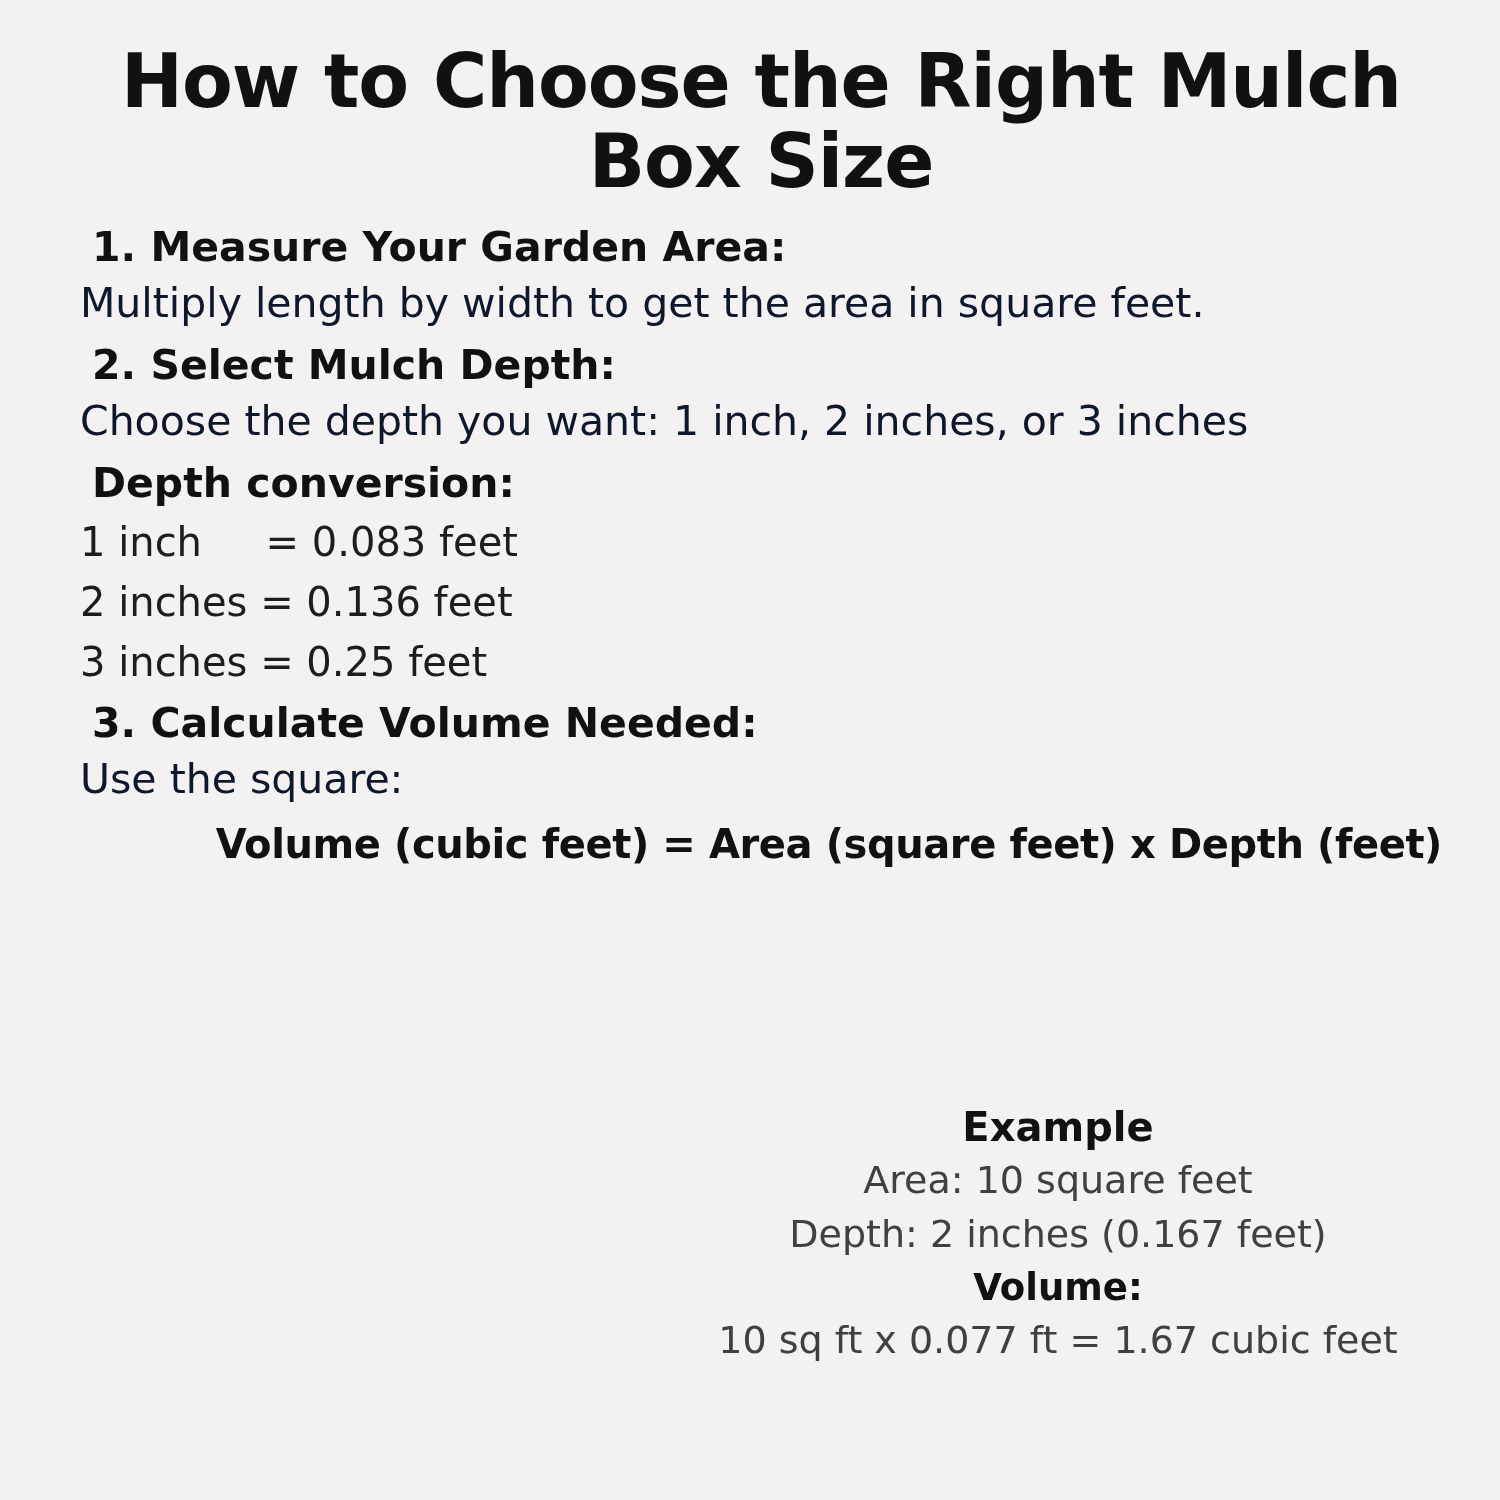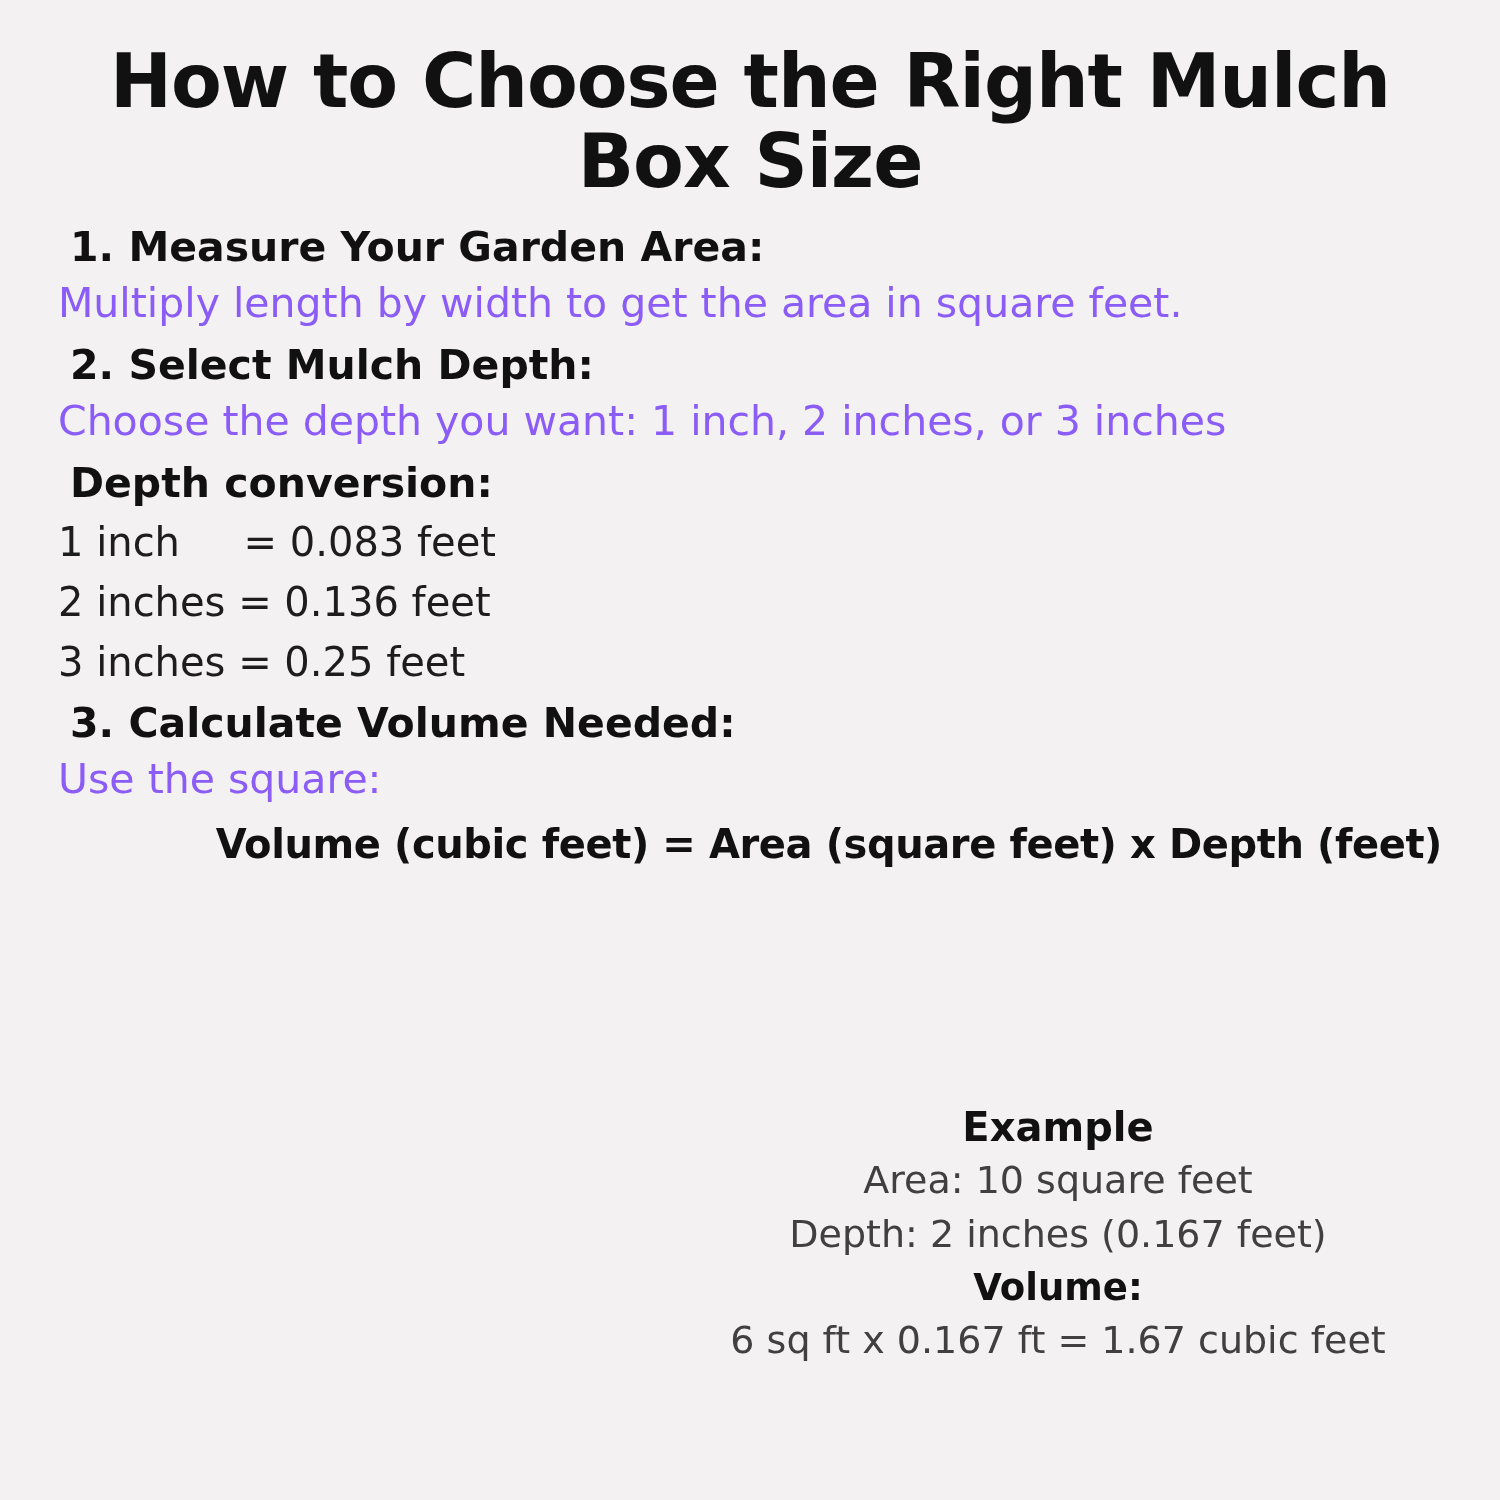--- a/index.html
+++ b/index.html
@@ -13,21 +13,21 @@
     font-family: "DejaVu Sans", sans-serif;
     color: #1a1a1a;
     overflow: hidden;
     position: relative;
   }
   .page {
     position: relative;
     width: 1500px;
     height: 1500px;
     box-sizing: border-box;
-    padding: 30px 58px 0 58px;
+    padding: 30px 58px 0 80px;
   }
   .title {
     font-size: 74px;
     font-weight: bold;
     line-height: 1.08;
     text-align: center;
     letter-spacing: -1px;
     margin: 12px 0 18px 0;
     color: #111;
   }
@@ -36,21 +36,21 @@
     font-weight: bold;
     line-height: 1.32;
     margin: 6px 0 2px 12px;
     color: #111;
   }
   .body-line {
     font-size: 41px;
     font-weight: normal;
     line-height: 1.36;
     margin: 2px 0 4px 0;
-    color: #8b5cf6;
+    color: #0f172a;
   }
   .conv-line {
     font-size: 40px;
     line-height: 1.40;
     margin: 4px 0;
     color: #1d1d1d;
     white-space: pre;
   }
   .formula {
     font-size: 40px;
@@ -117,17 +117,17 @@
   <div class="body-line">Use the square:</div>
   <div class="formula">Volume (cubic feet) = Area (square feet) x Depth (feet)</div>
 
   <div class="lower">
 
     <div class="example-col">
       <div class="example-title">Example</div>
       <div class="example-line">Area: 10 square feet</div>
       <div class="example-line">Depth: 2 inches (0.167 feet)</div>
       <div class="example-sub">Volume:</div>
-      <div class="example-line">6 sq ft x 0.167 ft = 1.67 cubic feet</div>
+      <div class="example-line">10 sq ft x 0.077 ft = 1.67 cubic feet</div>
     </div>
 
   </div>
 </div>
 
 </body></html>

